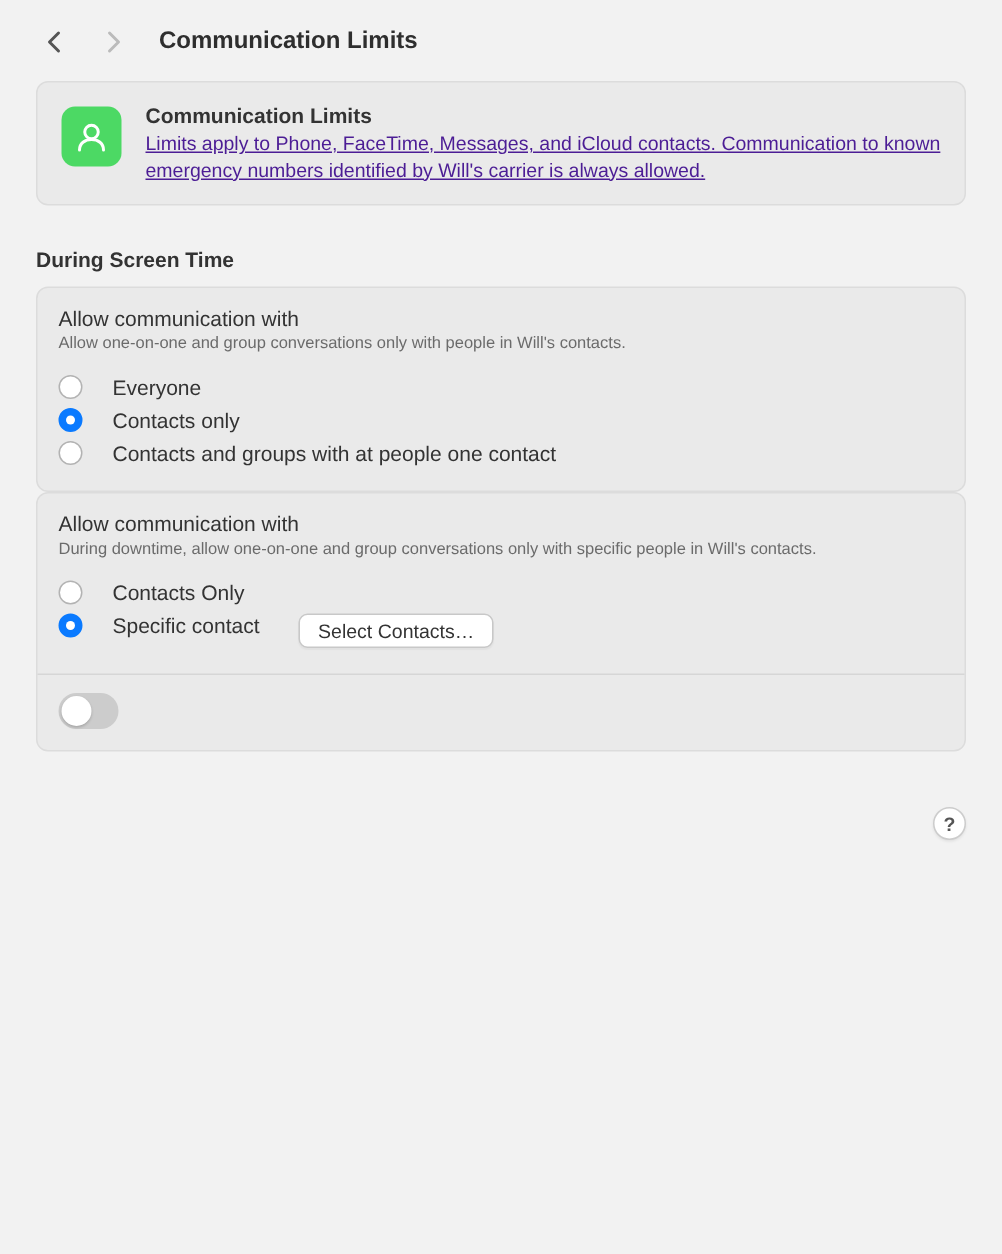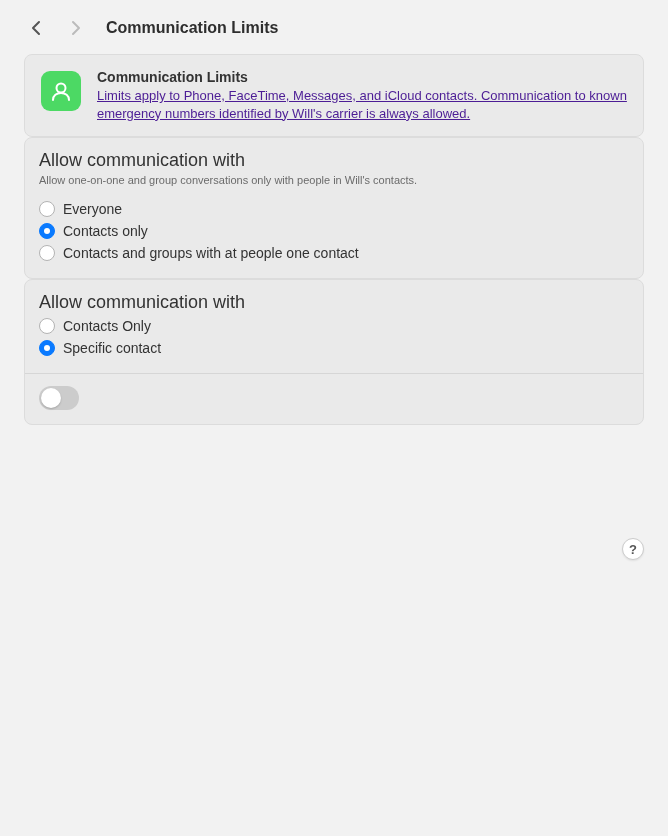--- a/index.html
+++ b/index.html
@@ -83,34 +83,34 @@
       margin-top: 28px;
       margin-bottom: 10px;
     }
     .panel {
       background: #eaeaea;
       border: 1px solid #dcdcdc;
       border-radius: 8px;
       padding: 12px 14px 14px 14px;
     }
     .panel-subtitle {
-      font-size: 18px;
+      font-size: 14px;
       color: #333;
       margin-bottom: 2px;
     }
     .panel-desc {
       font-size: 11px;
       color: #6b6b6b;
       margin-bottom: 10px;
       line-height: 1.35;
     }
     .radio-row {
       display: flex;
       align-items: flex-start;
-      gap: 8px;
+      gap: 20px;
       padding: 3px 0;
     }
     .radio {
       width: 16px;
       height: 16px;
       border-radius: 50%;
       border: 1px solid #b3b3b3;
       background: #fff;
       flex-shrink: 0;
       position: relative;
@@ -228,48 +228,51 @@
           <circle cx="12" cy="9" r="4.5" fill="none" stroke="#fff" stroke-width="2"></circle>
           <path d="M4 21 C4 16.6 7.6 14 12 14 C16.4 14 20 16.6 20 21" fill="none" stroke="#fff" stroke-width="2" stroke-linecap="round"></path>
         </svg>
       </div>
       <div class="info-card-text">
         <div class="title">Communication Limits</div>
         <div class="desc">Limits apply to Phone, FaceTime, Messages, and iCloud contacts. Communication to known emergency numbers identified by Will's carrier is always allowed.</div>
       </div>
     </div>
 
+    <div class="section-title">During Screen Time</div>
     <div class="panel">
       <div class="panel-subtitle">Allow communication with</div>
       <div class="panel-desc">Allow one-on-one and group conversations only with people in Will's contacts.</div>
 
       <div class="radio-row">
         <div class="radio"></div>
         <span class="radio-label">Everyone</span>
       </div>
       <div class="radio-row">
         <div class="radio selected"></div>
         <span class="radio-label">Contacts only</span>
       </div>
       <div class="radio-row">
         <div class="radio"></div>
         <span class="radio-label">Contacts and groups with at people one contact</span>
       </div>
     </div>
 
     <div class="panel">
       <div class="panel-subtitle">Allow communication with</div>
+      <div class="panel-desc">During downtime, allow one-on-one and group conversations only with specific people in Will's contacts.</div>
 
       <div class="radio-row">
         <div class="radio"></div>
         <span class="radio-label">Contacts Only</span>
       </div>
       <div class="radio-row">
         <div class="radio selected"></div>
         <span class="radio-label">Specific contact</span>
+        <button class="select-button">Select Contacts…</button>
       </div>
 
       <div class="divider"></div>
 
       <div class="toggle-row">
         <div class="toggle"></div>
       </div>
     </div>
   </div>
 

